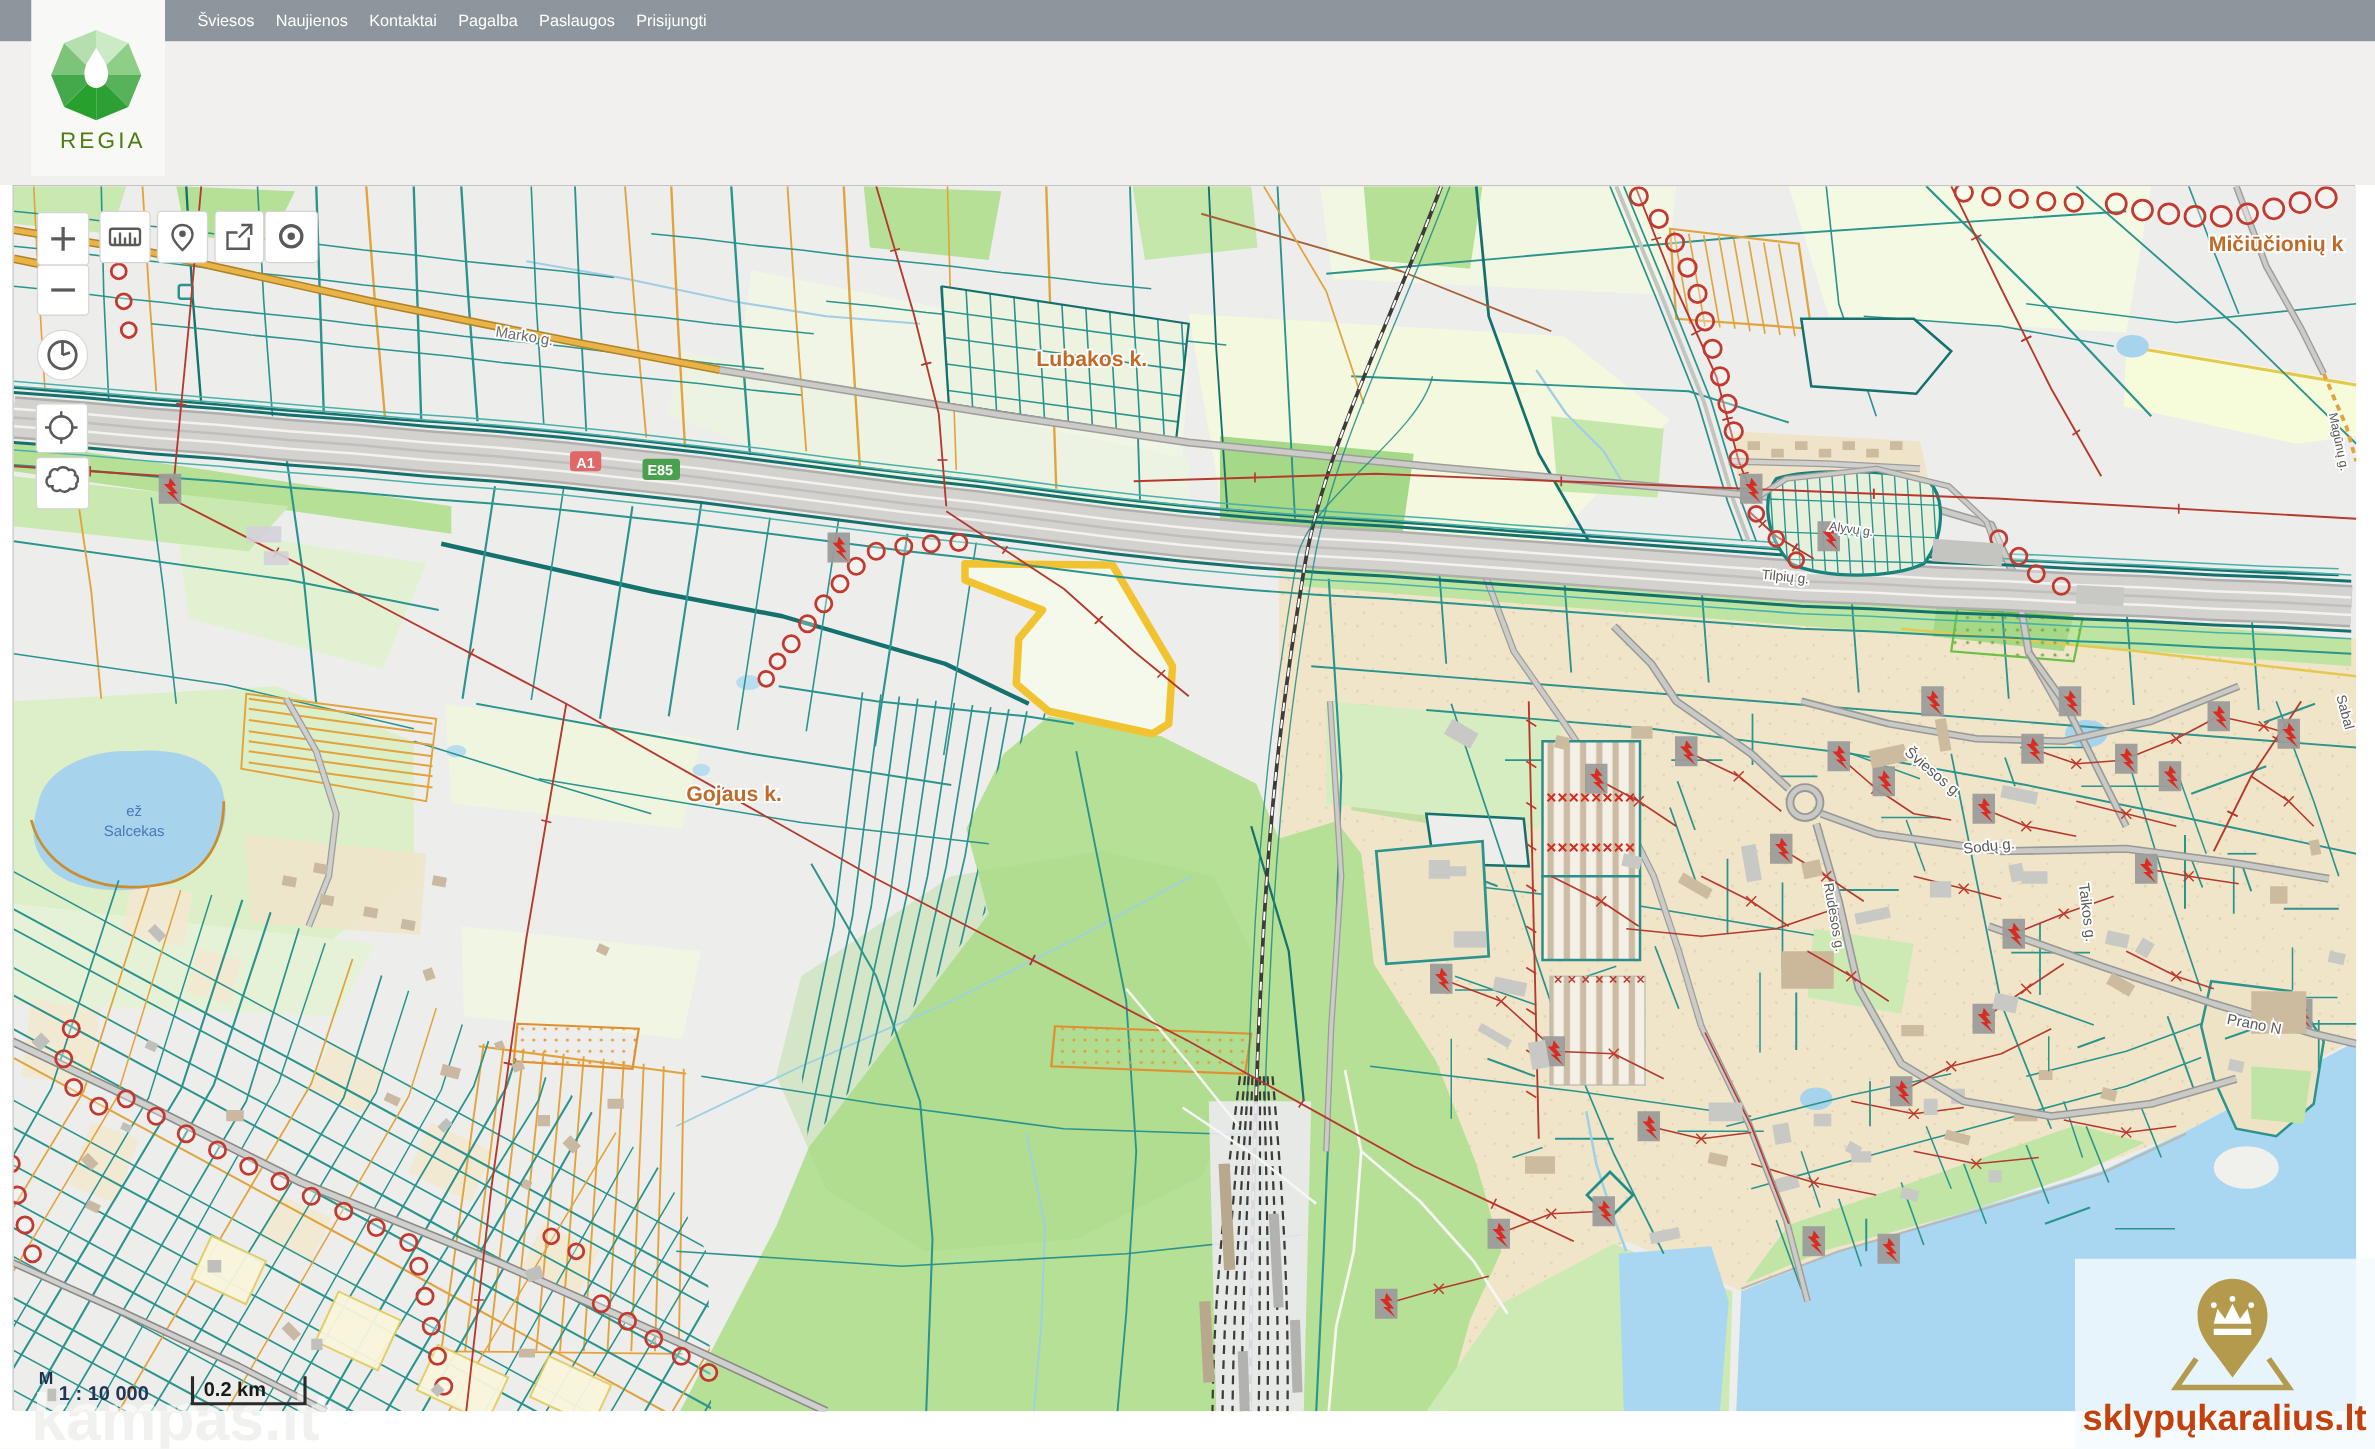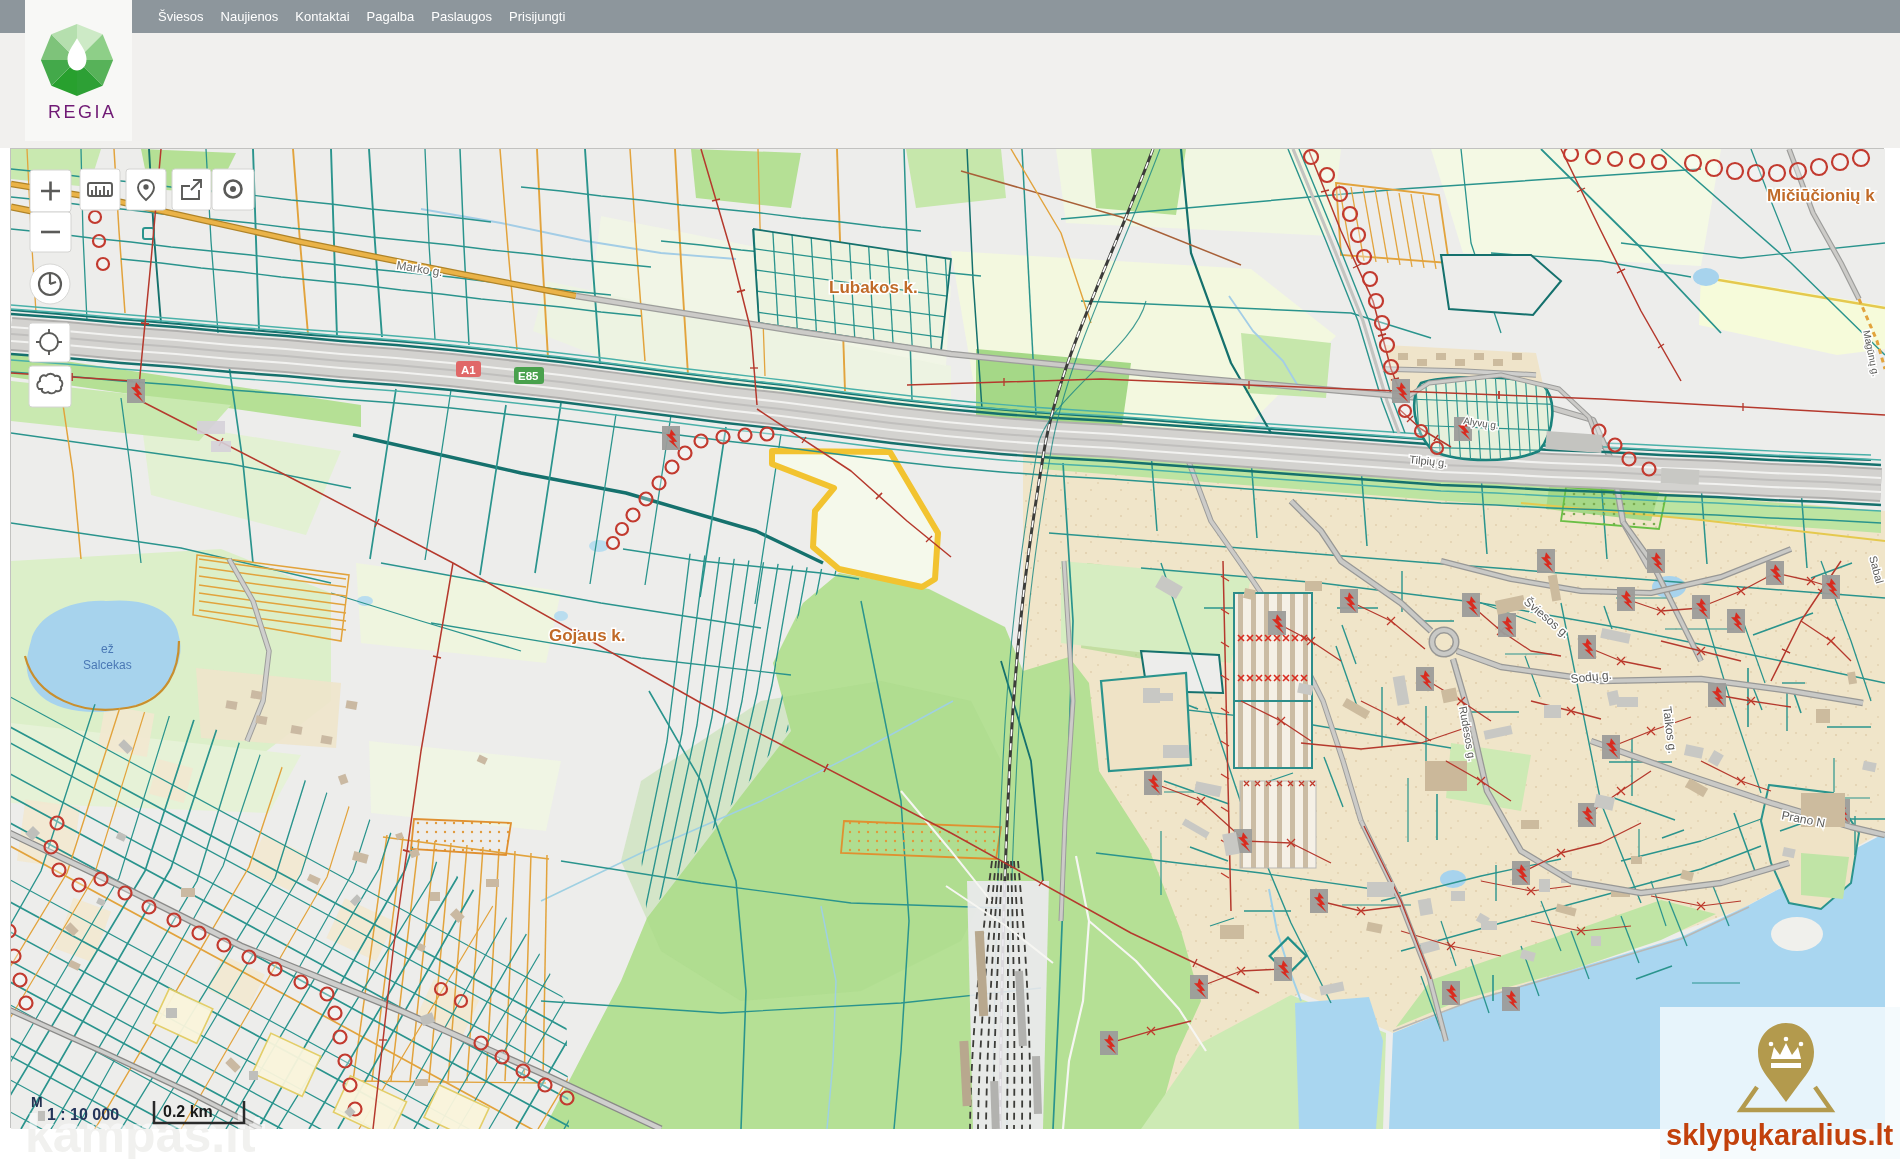--- a/index.html
+++ b/index.html
@@ -1,21 +1,21 @@
 <!DOCTYPE html>
 <html><head><meta charset="utf-8">
 <style>
 * { margin:0; padding:0; box-sizing:border-box; }
 body { width:1900px; height:1159px; background:#ffffff; font-family:"Liberation Sans", sans-serif; position:relative; overflow:hidden; }
 .navbar { position:absolute; left:0; top:0; width:1900px; height:33px; background:#8d969c; }
 .menu { position:absolute; left:158px; top:0; height:33px; line-height:33px; color:#ffffff; font-size:13px; }
 .menu span { margin-right:17px; }
 .headbg { position:absolute; left:0; top:33px; width:1900px; height:115px; background:#f1f0ee; }
 .logobox { position:absolute; left:25px; top:0; width:107px; height:141px; background:#f8f8f6; }
-.regia { position:absolute; left:48px; top:102px; font-size:18px; color:#701a75; letter-spacing:2.5px; }
+.regia { position:absolute; left:48px; top:102px; font-size:18px; color:#4d7c0f; letter-spacing:2.5px; }
 .mapwrap { position:absolute; left:10px; top:148px; width:1874px; height:980px; border:1px solid #c2c2c0; }
 .wmbox { position:absolute; left:1660px; top:1007px; width:240px; height:152px; background:rgba(244,250,253,0.82); }
 .wmtext { position:absolute; left:1666px; top:1119px; width:234px; font-size:29px; font-weight:bold; color:#c2410c; }
 .ghost { position:absolute; left:25px; top:1106px; font-size:50px; color:#f1f1ef; font-weight:bold; clip-path:inset(23px 0 0 0); }
 </style></head>
 <body>
 <div class="headbg"></div>
 <div class="navbar"></div>
 <div class="menu"><span>Šviesos</span><span>Naujienos</span><span>Kontaktai</span><span>Pagalba</span><span>Paslaugos</span><span>Prisijungti</span></div>
 <div class="logobox"></div>

